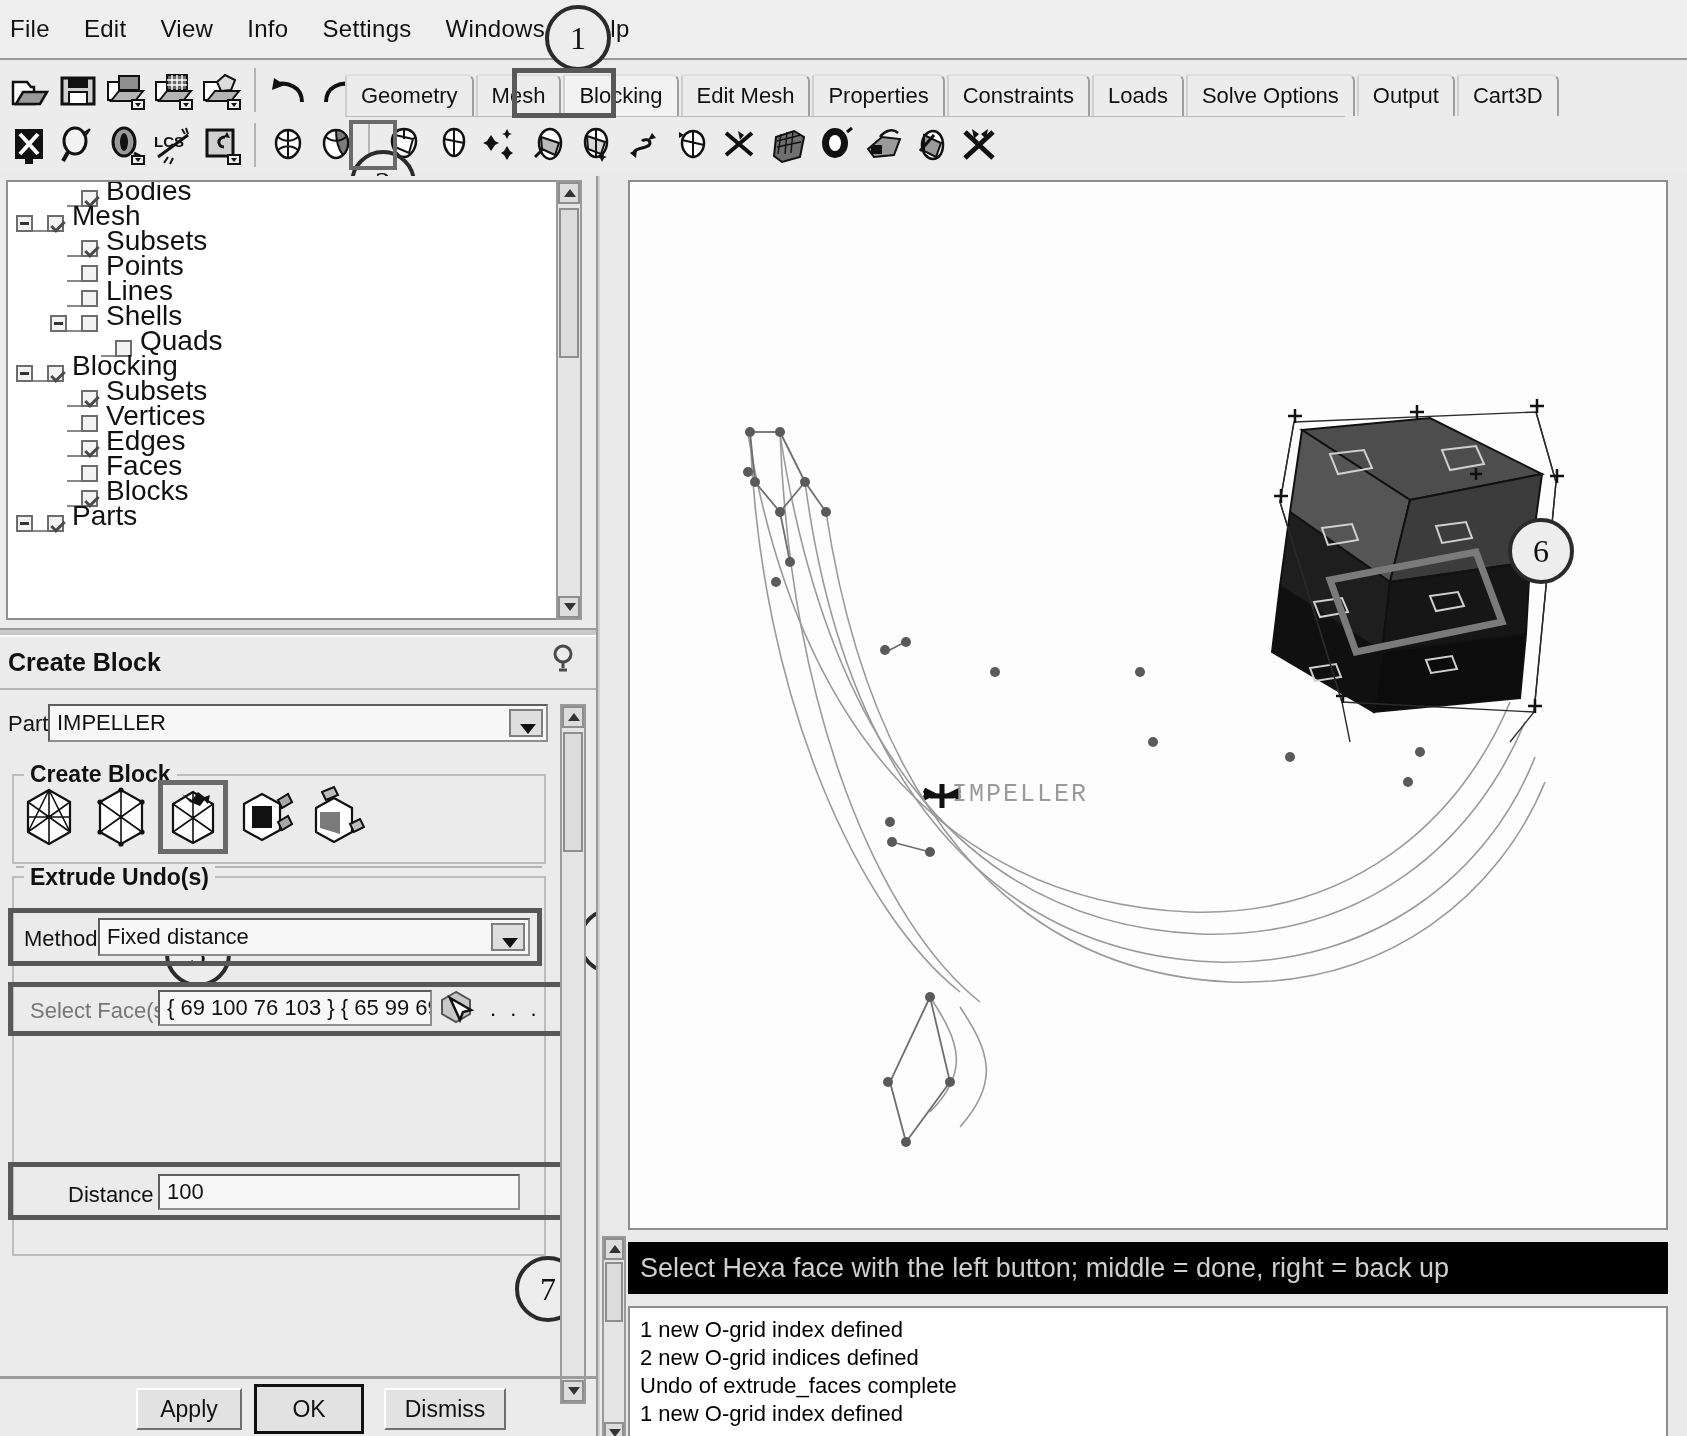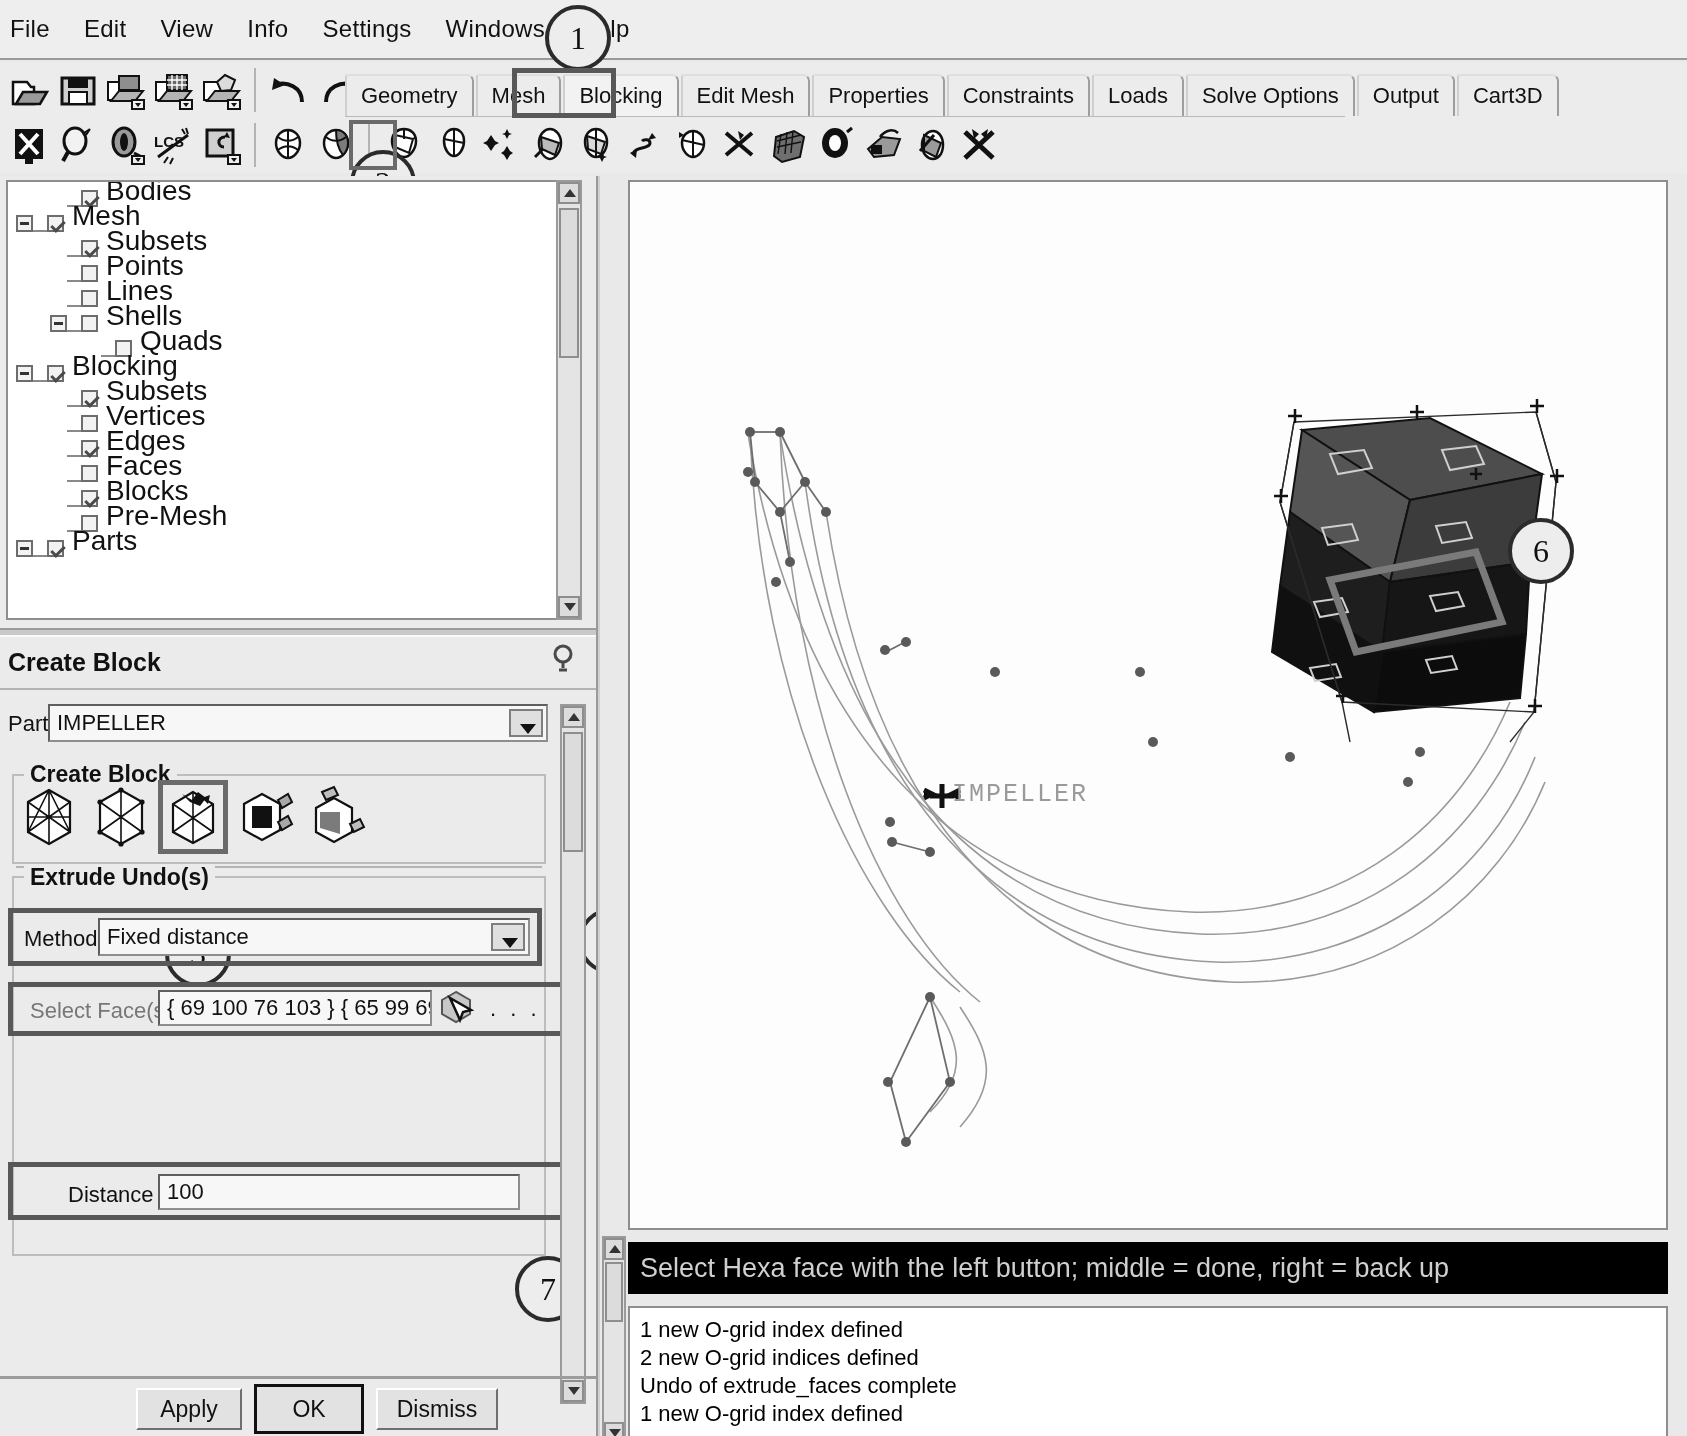--- a/index.html
+++ b/index.html
@@ -413,26 +413,20 @@
             <div class="hline" style="width: 14px;"></div>
             <div class="cb"></div>
             <div class="lbl">Faces</div>
           </div>
           <div class="trow" style="padding-left: 42px;">
             <div style="width: 17px; height: 17px;"></div>
             <div class="hline" style="width: 14px;"></div>
             <div class="cb on"></div>
             <div class="lbl">Blocks</div>
           </div>
-          <div class="trow" style="padding-left: 42px;">
-            <div style="width: 17px; height: 17px;"></div>
-            <div class="hline" style="width: 14px;"></div>
-            <div class="cb"></div>
-            <div class="lbl">Pre-Mesh</div>
-          </div>
           <div class="trow" style="padding-left: 8px;">
             <div class="pm"></div>
             <div class="hline" style="width: 14px;"></div>
             <div class="cb on"></div>
             <div class="lbl">Parts</div>
           </div>
         </div>
     </div>
 
     <div class="vscroll" style="left:556px;top:4px;width:26px;height:440px;">
@@ -560,21 +554,21 @@
       <div class="thumb" style="top:26px;height:120px;"></div>
       <div class="arw" style="bottom:0">
           <div class="tri dn"></div>
         </div>
     </div>
 
     <div class="hrule" style="left:0;top:1200px;width:596px;height:3px;background:#9c9c9c;"></div>
 
     <div class="btn3d" style="left:136px;top:1212px;width:106px;height:42px;">Apply</div>
     <div class="btn3d def" style="left:254px;top:1208px;width:110px;height:50px;">OK</div>
-    <div class="btn3d" style="left:376px;top:1212px;width:122px;height:42px;">Dismiss</div>
+    <div class="btn3d" style="left:384px;top:1212px;width:122px;height:42px;">Dismiss</div>
   </div>
 
   <div style="position:absolute;left:596px;top:176px;width:6px;height:1260px;background:#d0d0d0;border-left:2px solid #9a9a9a;"></div>
 
   <div class="rightpane">
 
     <div class="viewport">
       <svg width="1036" height="1046" viewBox="0 0 1036 1046">
 
         <g fill="none" stroke="#9a9a9a" stroke-width="1.6">

